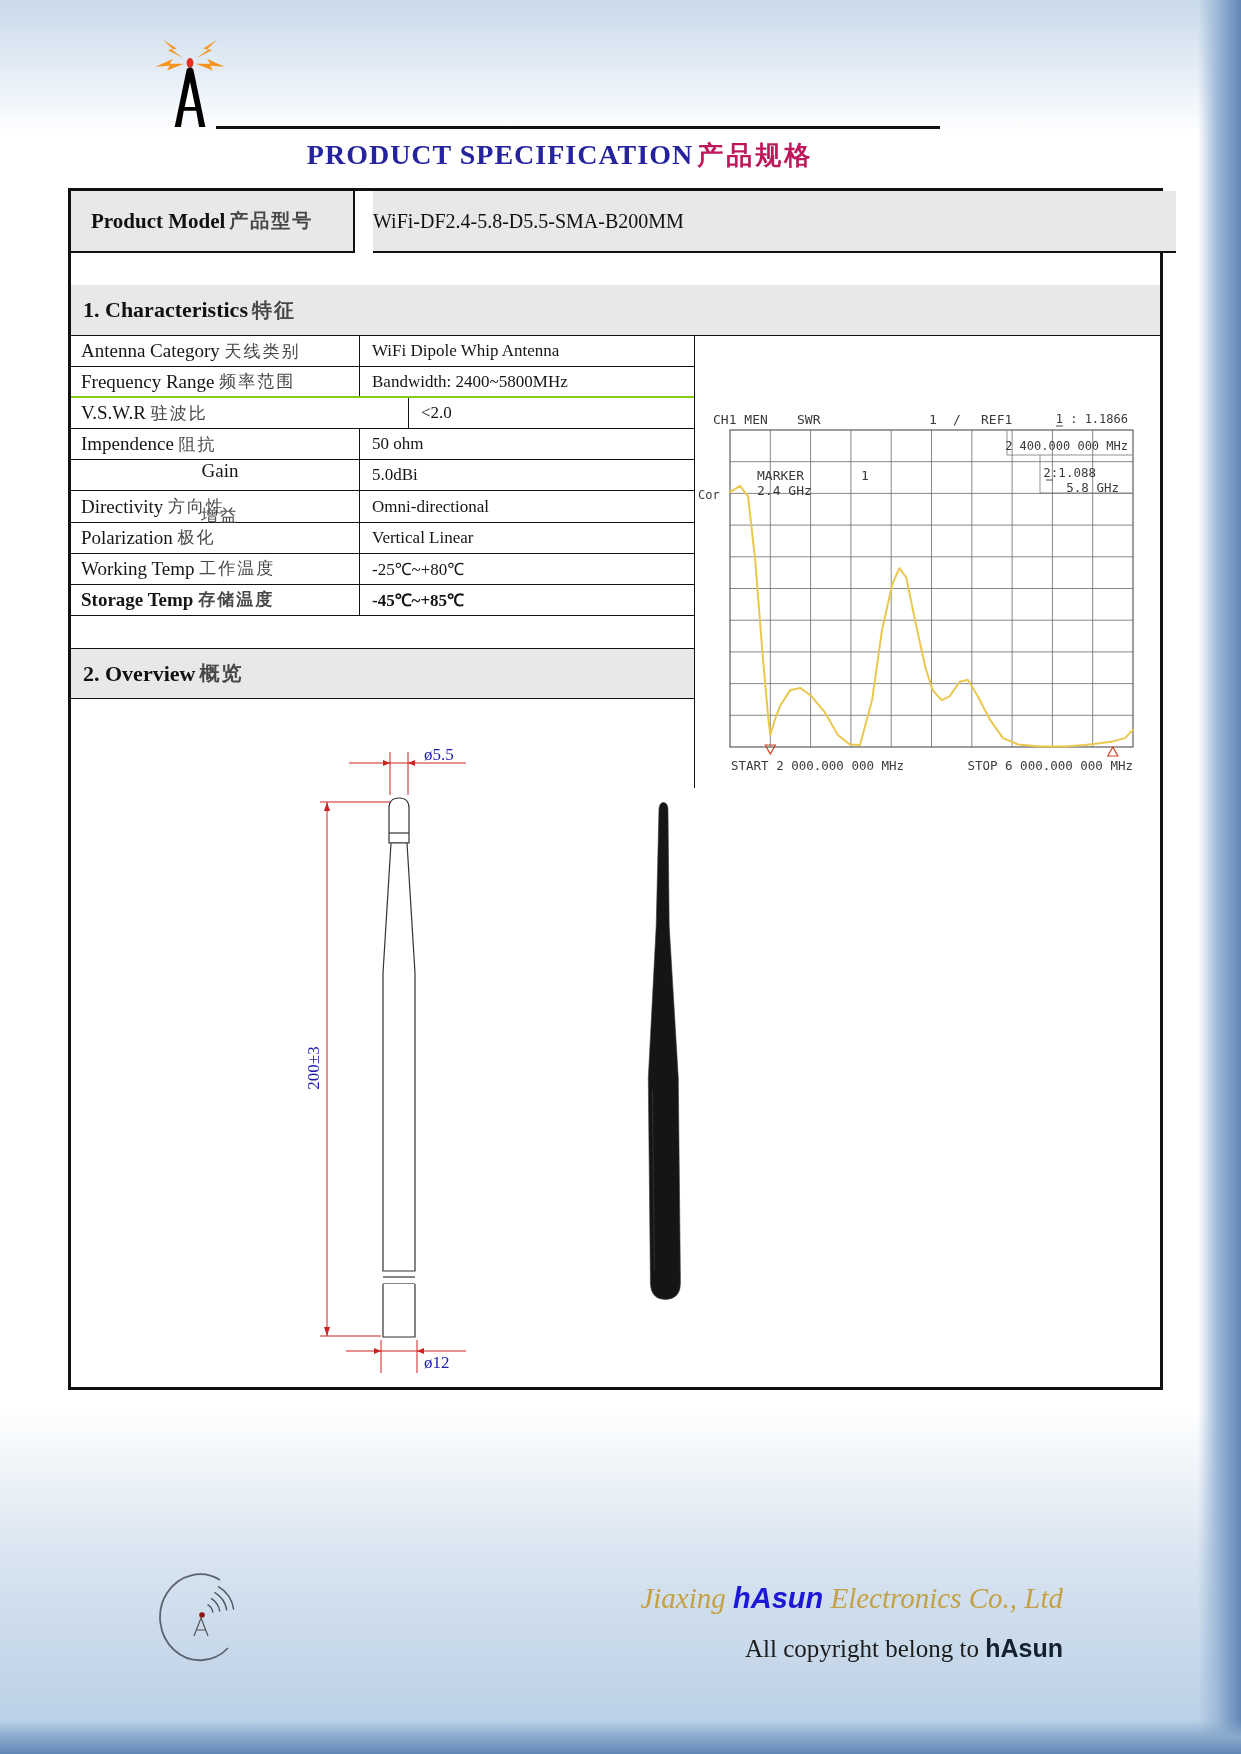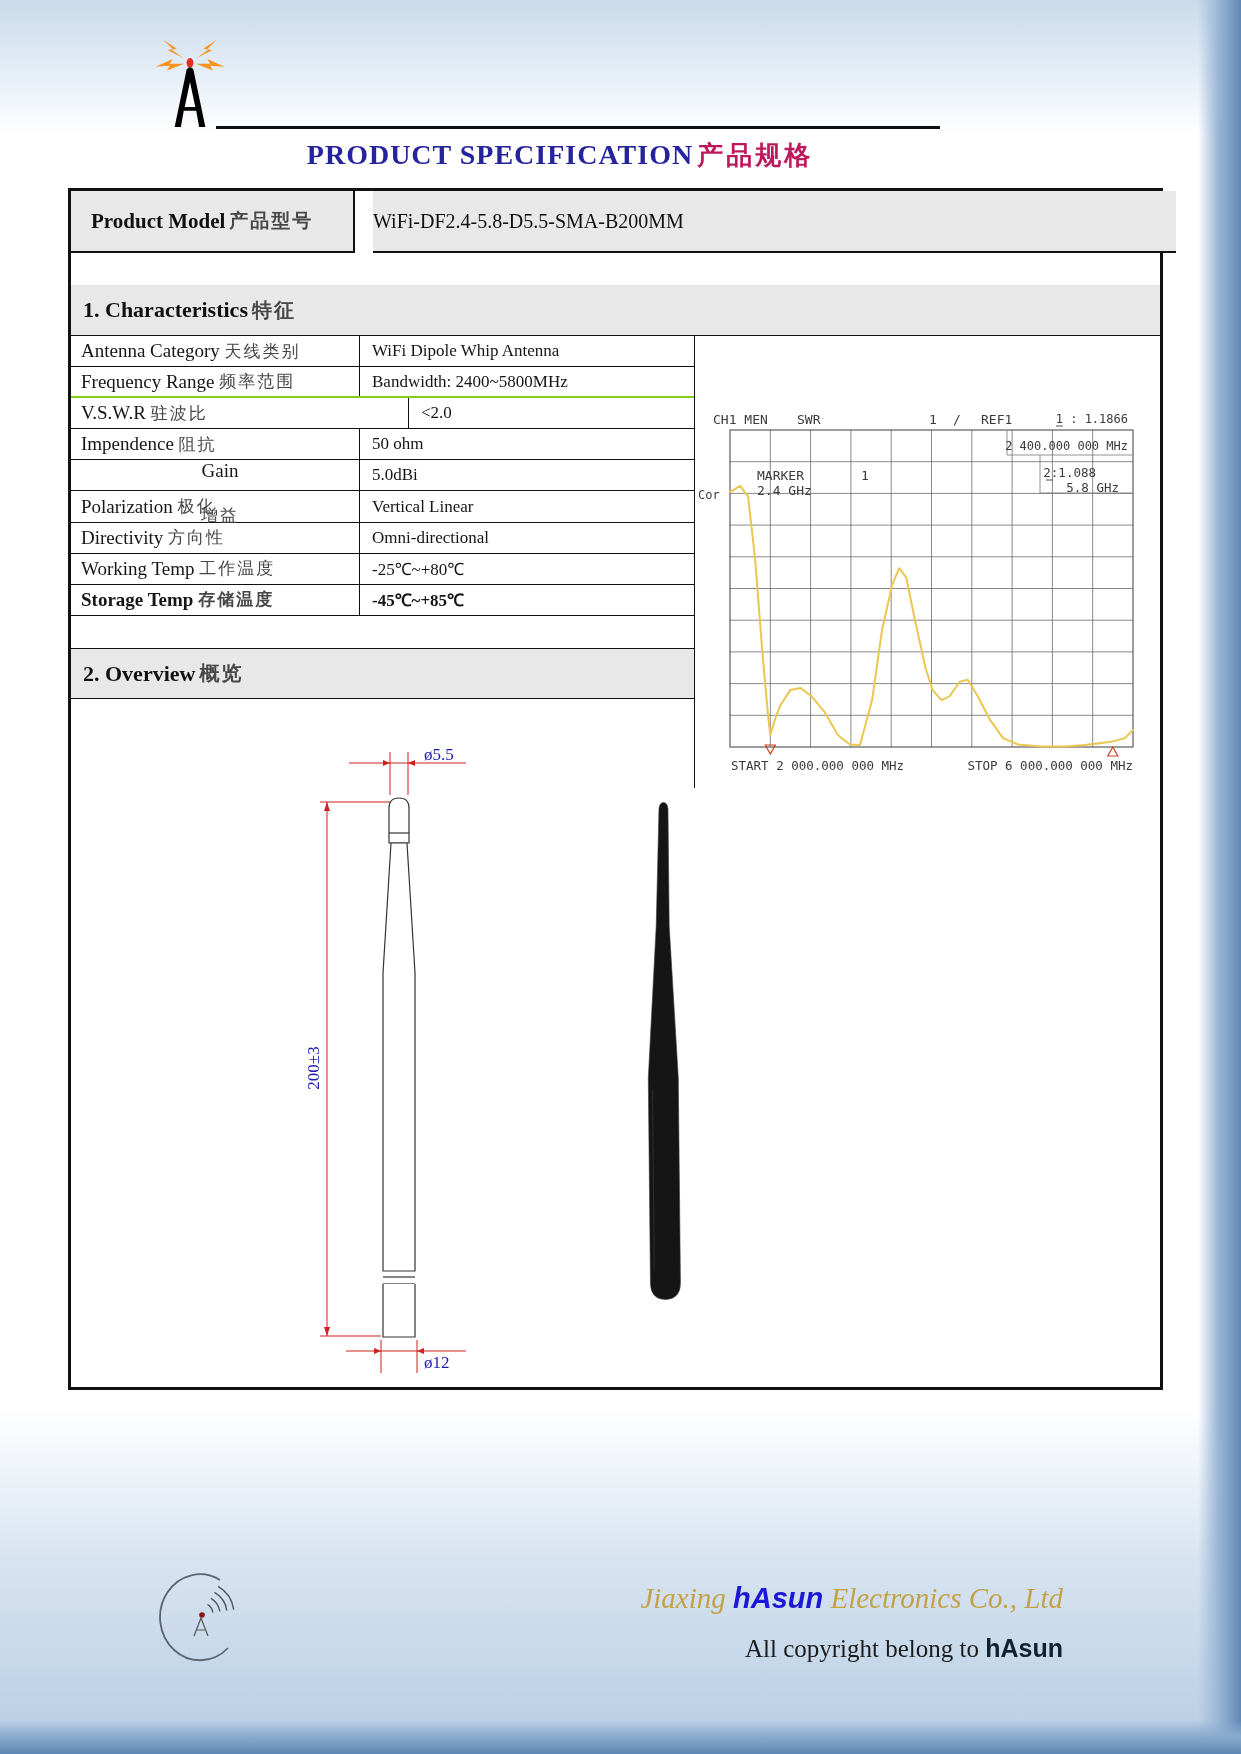--- a/index.html
+++ b/index.html
@@ -79,26 +79,26 @@
       </div>
       <div class="cell" style="height:31.1px;border-bottom:1px solid #111;">
         <span class="cell rowlab" style="width:289px;height:100%;border-right:1px solid #111;"><span>Impendence</span>&nbsp;<span class="zh">阻抗</span></span>
         <span class="cell rowval" style="height:100%;">50 ohm</span>
       </div>
       <div class="cell" style="height:31.1px;border-bottom:1px solid #111;">
         <span class="cell rowlab" style="width:289px;height:100%;border-right:1px solid #111;flex-direction:column;"><span>Gain</span>&nbsp;<span class="zh">增益</span></span>
         <span class="cell rowval" style="height:100%;">5.0dBi</span>
       </div>
       <div class="cell" style="height:31.1px;border-bottom:1px solid #111;">
+        <span class="cell rowlab" style="width:289px;height:100%;border-right:1px solid #111;"><span>Directivity</span>&nbsp;<span class="zh">方向性</span></span>
+        <span class="cell rowval" style="height:100%;">Omni-directional</span>
+      </div>
+      <div class="cell" style="height:31.1px;border-bottom:1px solid #111;">
         <span class="cell rowlab" style="width:289px;height:100%;border-right:1px solid #111;"><span>Polarization</span>&nbsp;<span class="zh">极化</span></span>
         <span class="cell rowval" style="height:100%;">Vertical Linear</span>
-      </div>
-      <div class="cell" style="height:31.1px;border-bottom:1px solid #111;">
-        <span class="cell rowlab" style="width:289px;height:100%;border-right:1px solid #111;"><span>Directivity</span>&nbsp;<span class="zh">方向性</span></span>
-        <span class="cell rowval" style="height:100%;">Omni-directional</span>
       </div>
       <div class="cell" style="height:31.1px;border-bottom:1px solid #111;">
         <span class="cell rowlab" style="width:289px;height:100%;border-right:1px solid #111;"><span>Working Temp</span>&nbsp;<span class="zh">工作温度</span></span>
         <span class="cell rowval" style="height:100%;">-25℃~+80℃</span>
       </div>
       <div class="cell" style="height:31.1px;border-bottom:1px solid #111;font-weight:bold;">
         <span class="cell rowlab" style="width:289px;height:100%;border-right:1px solid #111;"><span>Storage Temp</span>&nbsp;<span class="zh">存储温度</span></span>
         <span class="cell rowval" style="height:100%;">-45℃~+85℃</span>
       </div>
     </div>

